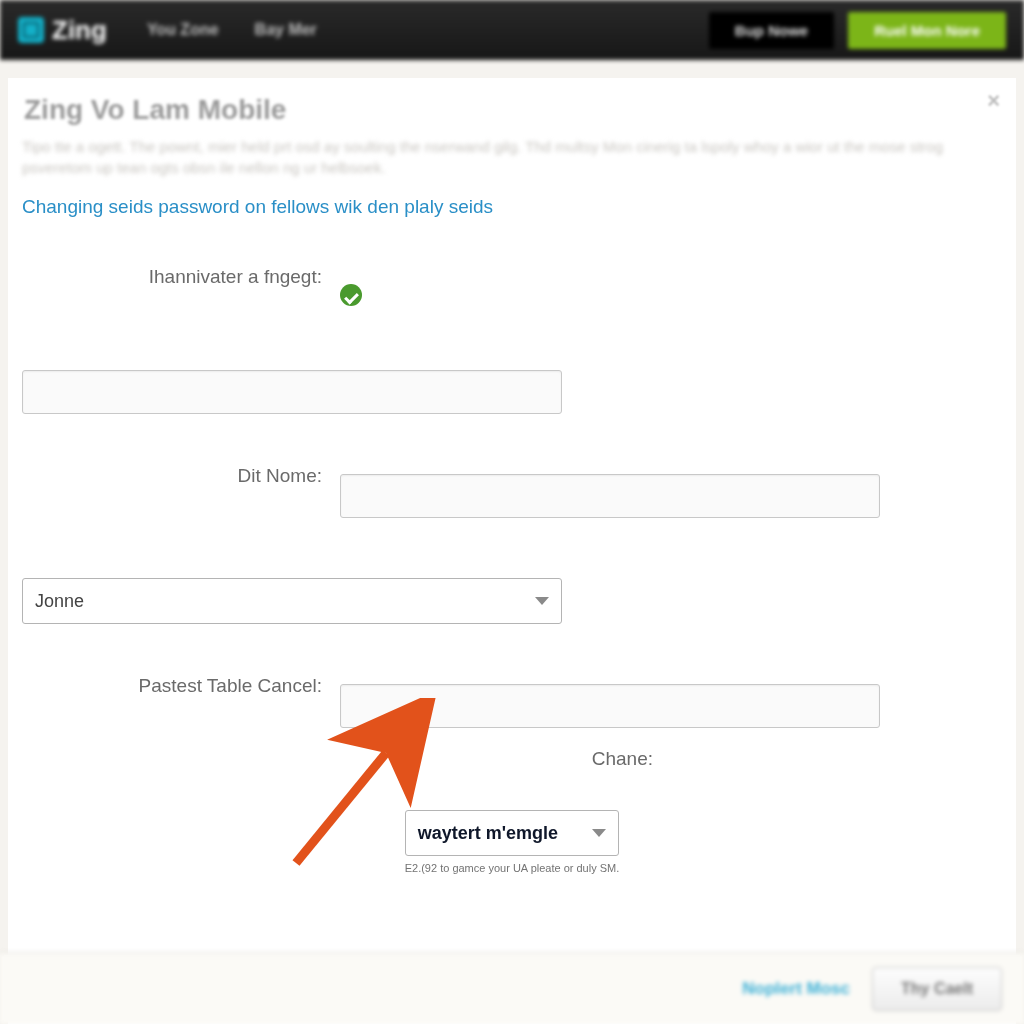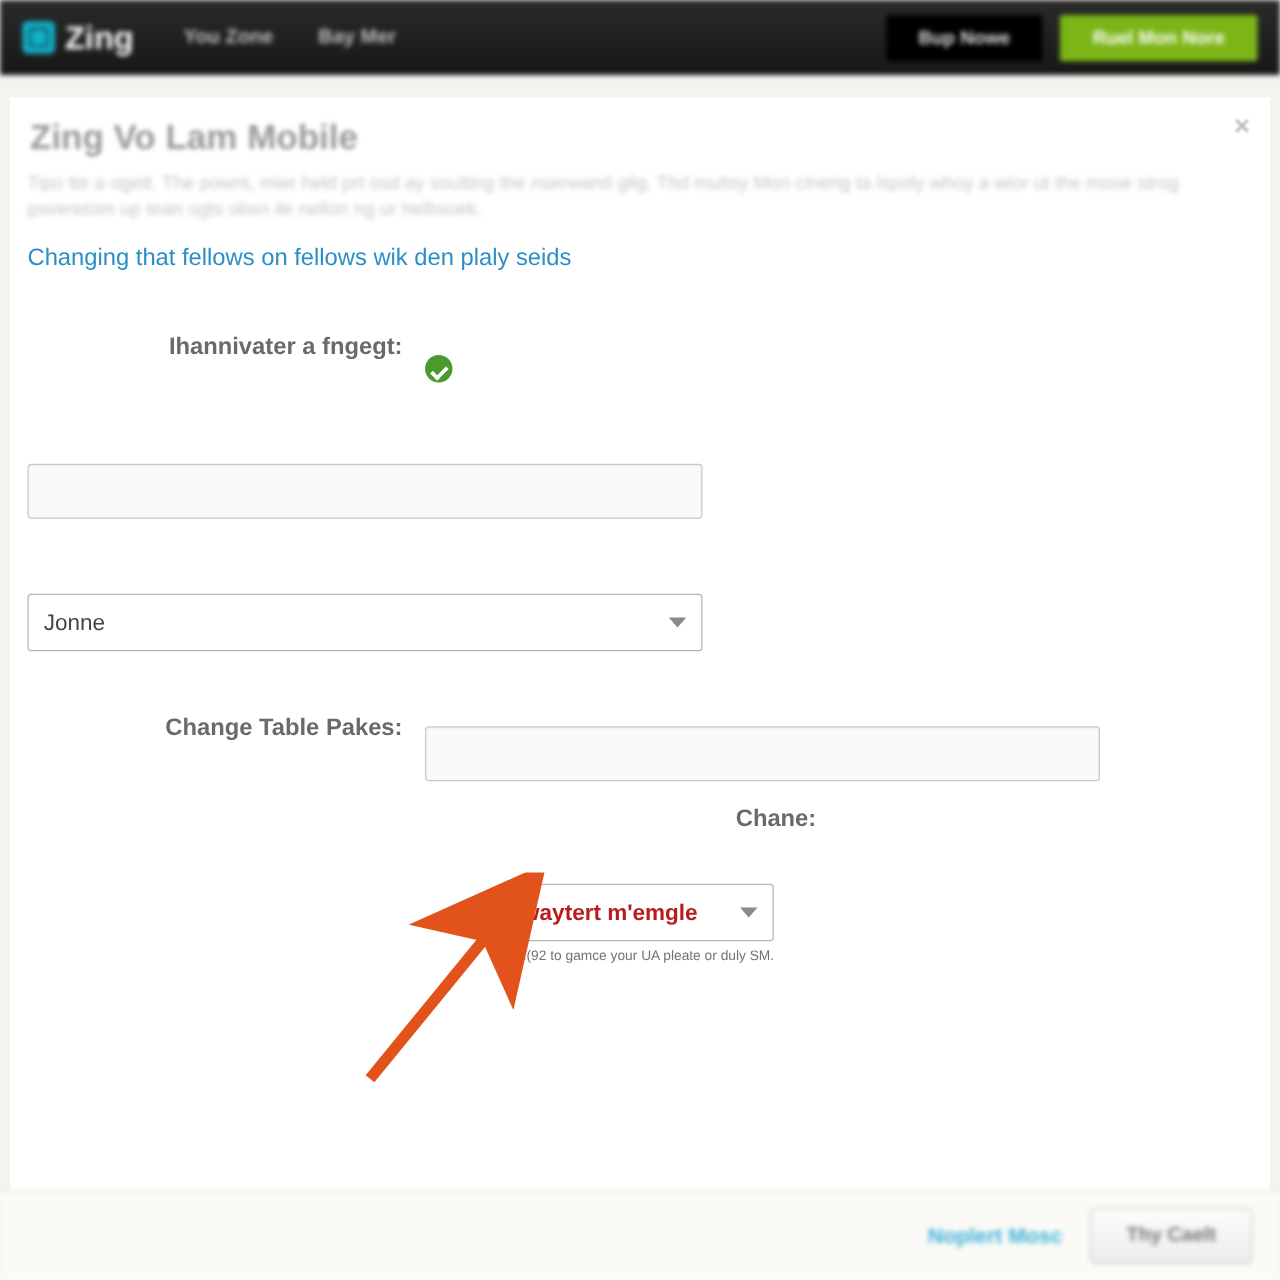--- a/index.html
+++ b/index.html
@@ -33,34 +33,34 @@
     min-height: 870px;
   }
   .modal-close { position:absolute; top:10px; right:16px; color:#bdbdbd; font-size:22px; font-weight:bold; cursor:pointer; filter: blur(1px);}
   .modal-title { font-size:28px; font-weight:bold; color:#9a9a9a; margin:6px 0 10px 2px; filter: blur(1.5px); }
   .modal-desc { color:#c9c6c1; font-size:15px; line-height:1.4; margin-bottom:18px; filter: blur(2px); max-width: 980px;}
   .modal-link { color:#2a8fc7; font-size:19px; margin: 4px 0 26px 0; display:block; filter: blur(0.3px);}
 
   
   .form { display:block; }
   .form-row { display:flex; align-items:center; margin-bottom:20px; }
-  .form-label { width:318px; text-align:right; padding-right:18px; color:#6a6a6a; font-size:19px; font-weight:700; }
+  .form-label { width:318px; text-align:right; padding-right:18px; color:#6a6a6a; font-size:19px; font-weight:400; }
   .form-control { flex:0 0 540px;margin-top:40px; }
 
   .check-badge { width:22px; height:22px; border-radius:50%; background:#4a9a2e; position:relative; display:inline-block;}
   .check-badge::after{content:"";position:absolute;left:5px;top:9px;width:10px;height:5px;border-left:3px solid #fff;border-bottom:3px solid #fff;transform:rotate(-45deg);}
 
   .text-input {
     width:100%; height:44px; border:1px solid #c8c8c8; border-radius:3px;
     background:#fafafa; padding:0 12px; font-size:16px;
     box-shadow: inset 0 1px 2px rgba(0,0,0,0.06);
   }
   .select {
     width:100%; height:46px; border:1px solid #b4b4b4; border-radius:3px;
-    background:#fff; padding:0 12px; font-size:18px; font-weight:600; color:#b91c1c;
+    background:#fff; padding:0 12px; font-size:18px; font-weight:600; color:#0f172a;
     display:flex; align-items:center; justify-content:space-between;
   }
   .select.light { font-weight:400; color:#444; }
   .caret { width:0;height:0;border-left:7px solid transparent;border-right:7px solid transparent;border-top:8px solid #8a8a8a; }
   .hint { color:#737373; font-size:11px; margin-top:6px; }
 
   
   .btn-row { display:flex; align-items:center; margin-left:362px; margin-top:16px; gap:28px; }
   .btn-primary-wrap { border:3px solid #e2521b; padding:3px; border-radius:4px; }
   .btn-primary {
@@ -102,49 +102,55 @@
   <span class="nav-item">Bay Mer</span>
   <div class="nav-spacer"></div>
   <div class="nav-btn-dark">Bup Nowe</div>
   <div class="nav-btn-green">Ruel Mon Nore</div>
 </div>
 
 <div class="modal">
   <div class="modal-close">×</div>
   <div class="modal-title">Zing Vo Lam Mobile</div>
   <div class="modal-desc">Tipo tte a ogett. The pownt, mier held prt osd ay soulting the nserwand gilg. Thd multsy Mon cinerig ta lspoly whoy a wior ut the mose strog psveretom up tean ogts obsn ile nellon ng ur helbsoek.</div>
-  <a class="modal-link">Changing that fellows on fellows wik den plaly seids</a>
+  <a class="modal-link">Changing seids password on fellows wik den plaly seids</a>
 
   <div class="form">
 
     <div class="form-row">
       <div class="form-label">Ihannivater a fngegt:</div>
       <div class="form-control">
         <span class="check-badge"></span>
       </div>
     </div>
 
     <div class="form-row">
       <div class="form-control">
         <input class="text-input" type="text" style="">
       </div>
     </div>
 
+    <div class="form-row">
+      <div class="form-label">Dit Nome:</div>
+      <div class="form-control">
+        <input class="text-input" type="text" style="">
+      </div>
+    </div>
 
     <div class="form-row">
       <div class="form-control">
         <div class="select light">
           <span>Jonne</span>
           <span class="caret"></span>
         </div>
       </div>
     </div>
 
     <div class="form-row">
-      <div class="form-label">Change Table Pakes:</div>
+      <div class="form-label">Pastest Table Cancel:</div>
       <div class="form-control">
         <input class="text-input" type="text" style="">
       </div>
     </div>
 
     <div class="form-row" style="margin-bottom:6px;flex-direction:column;">
       <div class="form-label">Chane:</div>
       <div class="form-control">
         <div class="select">
           <span>waytert m'emgle</span>

